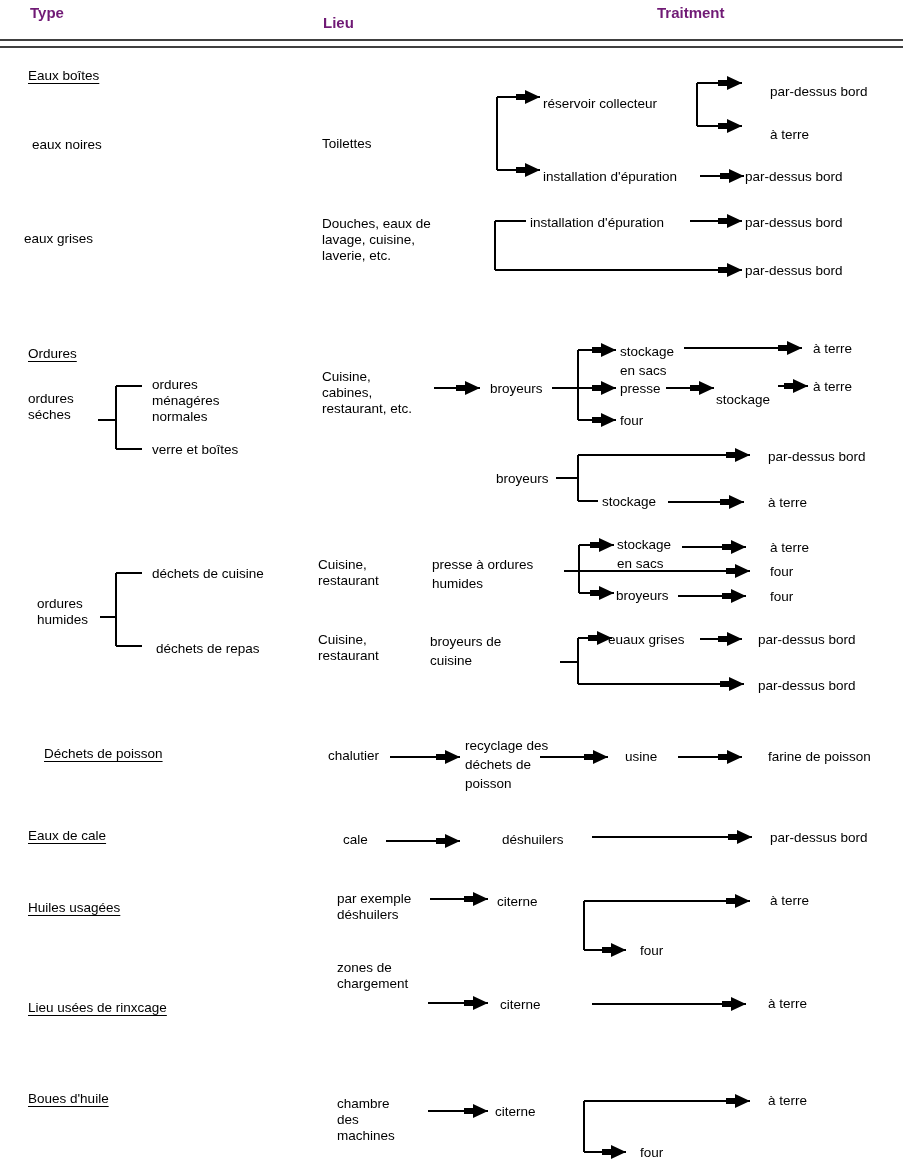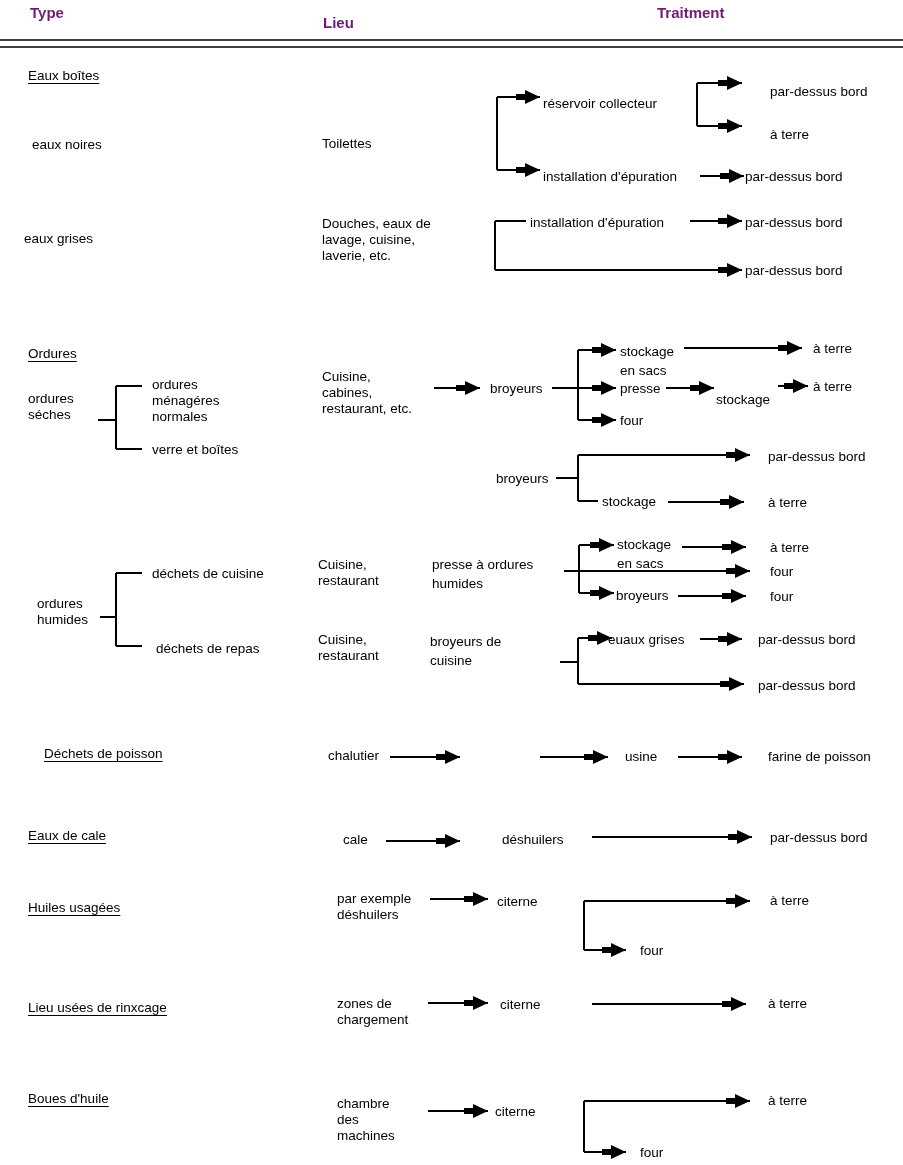--- a/index.html
+++ b/index.html
@@ -192,37 +192,40 @@
   <div class="lbl lbl2" style="left:318px;top:632px">Cuisine,
 restaurant</div>
   <div class="lbl" style="left:430px;top:632px">broyeurs de
 cuisine</div>
   <div class="lbl" style="left:608px;top:630px">euaux grises</div>
   <div class="lbl" style="left:758px;top:630px">par-dessus bord</div>
   <div class="lbl" style="left:758px;top:676px">par-dessus bord</div>
 
   <div class="lbl title" style="left:44px;top:744px">Déchets de poisson</div>
   <div class="lbl" style="left:328px;top:746px">chalutier</div>
+  <div class="lbl" style="left:465px;top:736px">recyclage des
+déchets de
+poisson</div>
   <div class="lbl" style="left:625px;top:747px">usine</div>
   <div class="lbl" style="left:768px;top:747px">farine de poisson</div>
 
   <div class="lbl title" style="left:28px;top:826px">Eaux de cale</div>
   <div class="lbl" style="left:343px;top:830px">cale</div>
   <div class="lbl" style="left:502px;top:830px">déshuilers</div>
   <div class="lbl" style="left:770px;top:828px">par-dessus bord</div>
 
   <div class="lbl title" style="left:28px;top:898px">Huiles usagées</div>
   <div class="lbl lbl2" style="left:337px;top:891px">par exemple
 déshuilers</div>
   <div class="lbl" style="left:497px;top:892px">citerne</div>
   <div class="lbl" style="left:770px;top:891px">à terre</div>
   <div class="lbl" style="left:640px;top:941px">four</div>
 
   <div class="lbl title" style="left:28px;top:998px">Lieu usées de rinxcage</div>
-  <div class="lbl lbl2" style="left:337px;top:996px">zones de
+  <div class="lbl lbl2" style="left:337px;top:960px">zones de
 chargement</div>
   <div class="lbl" style="left:500px;top:995px">citerne</div>
   <div class="lbl" style="left:768px;top:994px">à terre</div>
 
   <div class="lbl title" style="left:28px;top:1089px">Boues d'huile</div>
   <div class="lbl lbl2" style="left:337px;top:1096px">chambre
 des
 machines</div>
   <div class="lbl" style="left:495px;top:1102px">citerne</div>
   <div class="lbl" style="left:768px;top:1091px">à terre</div>

